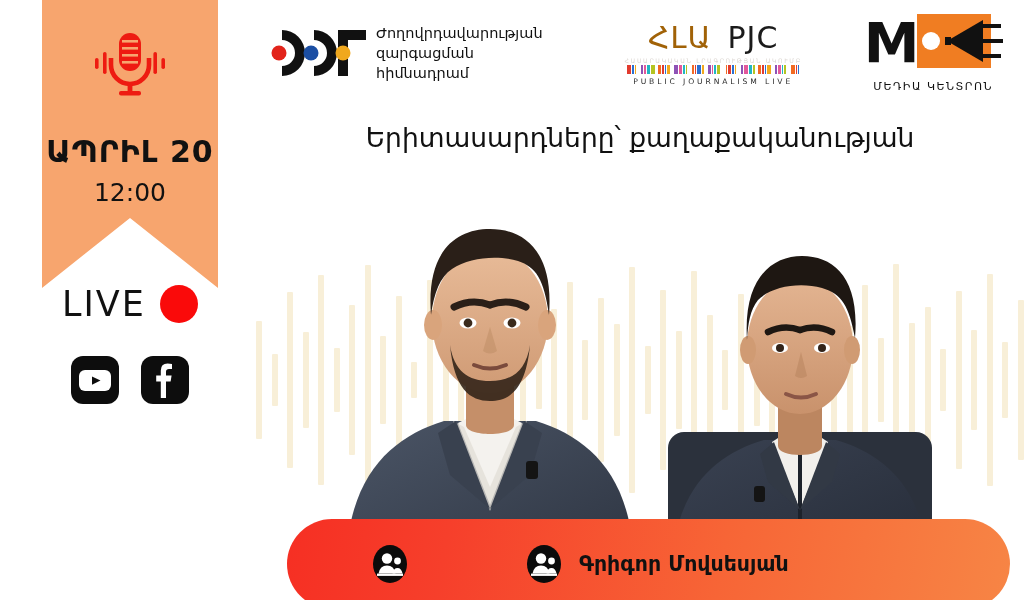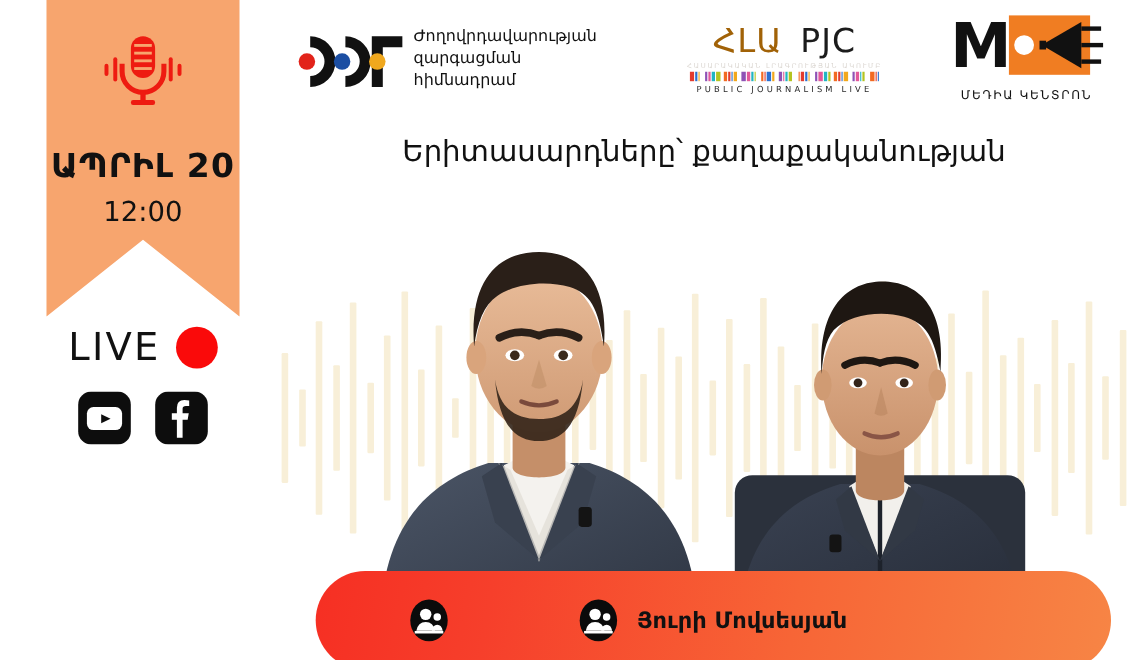--- a/index.html
+++ b/index.html
@@ -38,21 +38,21 @@
     text-align: center;
     font-size: 30px; font-weight: 700; letter-spacing: 1px;
     color: #111; white-space: nowrap;
   }
   #ribbon-time {
     position: absolute; left: 0; top: 182px; width: 176px;
     text-align: center;
     font-size: 25px; font-weight: 400; color: #111;
   }
   #live-row {
-    position: absolute; left: 42px; top: 296px; width: 176px;
+    position: absolute; left: 42px; top: 284px; width: 176px;
     display: flex; align-items: center; justify-content: center; gap: 14px;
   }
   #live-text {
     font-size: 35px; font-weight: 400; letter-spacing: 2px; color: #111;
   }
   #live-dot {
     width: 38px; height: 38px; border-radius: 50%;
     background: #fa0a0a;
   }
   #social-row {
@@ -60,21 +60,21 @@
     display: flex; align-items: center; justify-content: center; gap: 22px;
   }
 
   
   #logo-bar {
     position: absolute; left: 250px; top: 0;
     width: 780px; height: 105px;
     display: flex; align-items: center;
     z-index: 5;
   }
-  .logo { display: flex; align-items: flex-end; }
+  .logo { display: flex; align-items: center; }
   #logo-ddf { margin-left: 20px; gap: 10px; }
   #ddf-text {
     font-size: 14.5px; line-height: 1.38; color: #111; font-weight: 400;
     white-space: pre-line;
   }
   #logo-pjc { margin-left: 82px; flex-direction: column; align-items: center; }
   #pjc-top { display: flex; align-items: baseline; gap: 16px; }
   #pjc-hla {
     font-size: 30px; letter-spacing: 1px; color: #a16207; font-weight: 400;
   }
@@ -463,17 +463,17 @@
     </div>
     <div class="name-entry" id="name-entry-1">
       <svg class="person-badge" viewBox="0 0 40 40" xmlns="http://www.w3.org/2000/svg">
         <ellipse cx="20" cy="20" rx="17" ry="19" fill="#0b0b0b"></ellipse>
         <circle cx="17" cy="14.5" r="5.2" fill="#ffffff"></circle>
         <path d="M8.5 29.5 q1.5 -8 8.5 -8 q7 0 8.5 8 Z" fill="#ffffff"></path>
         <circle cx="27.5" cy="17" r="3.4" fill="#ffffff"></circle>
         <path d="M22.5 29.5 q1 -5.6 5 -5.6 q4 0 5 5.6 Z" fill="#ffffff"></path>
         <rect x="7" y="29.6" width="26" height="2.3" fill="#ffffff"></rect>
       </svg>
-      <span class="name-label">Յուրի Մովսեսյան</span>
+      <span class="name-label">Գրիգոր Մովսեսյան</span>
     </div>
   </div>
 
 </div>
 
 </body></html>

